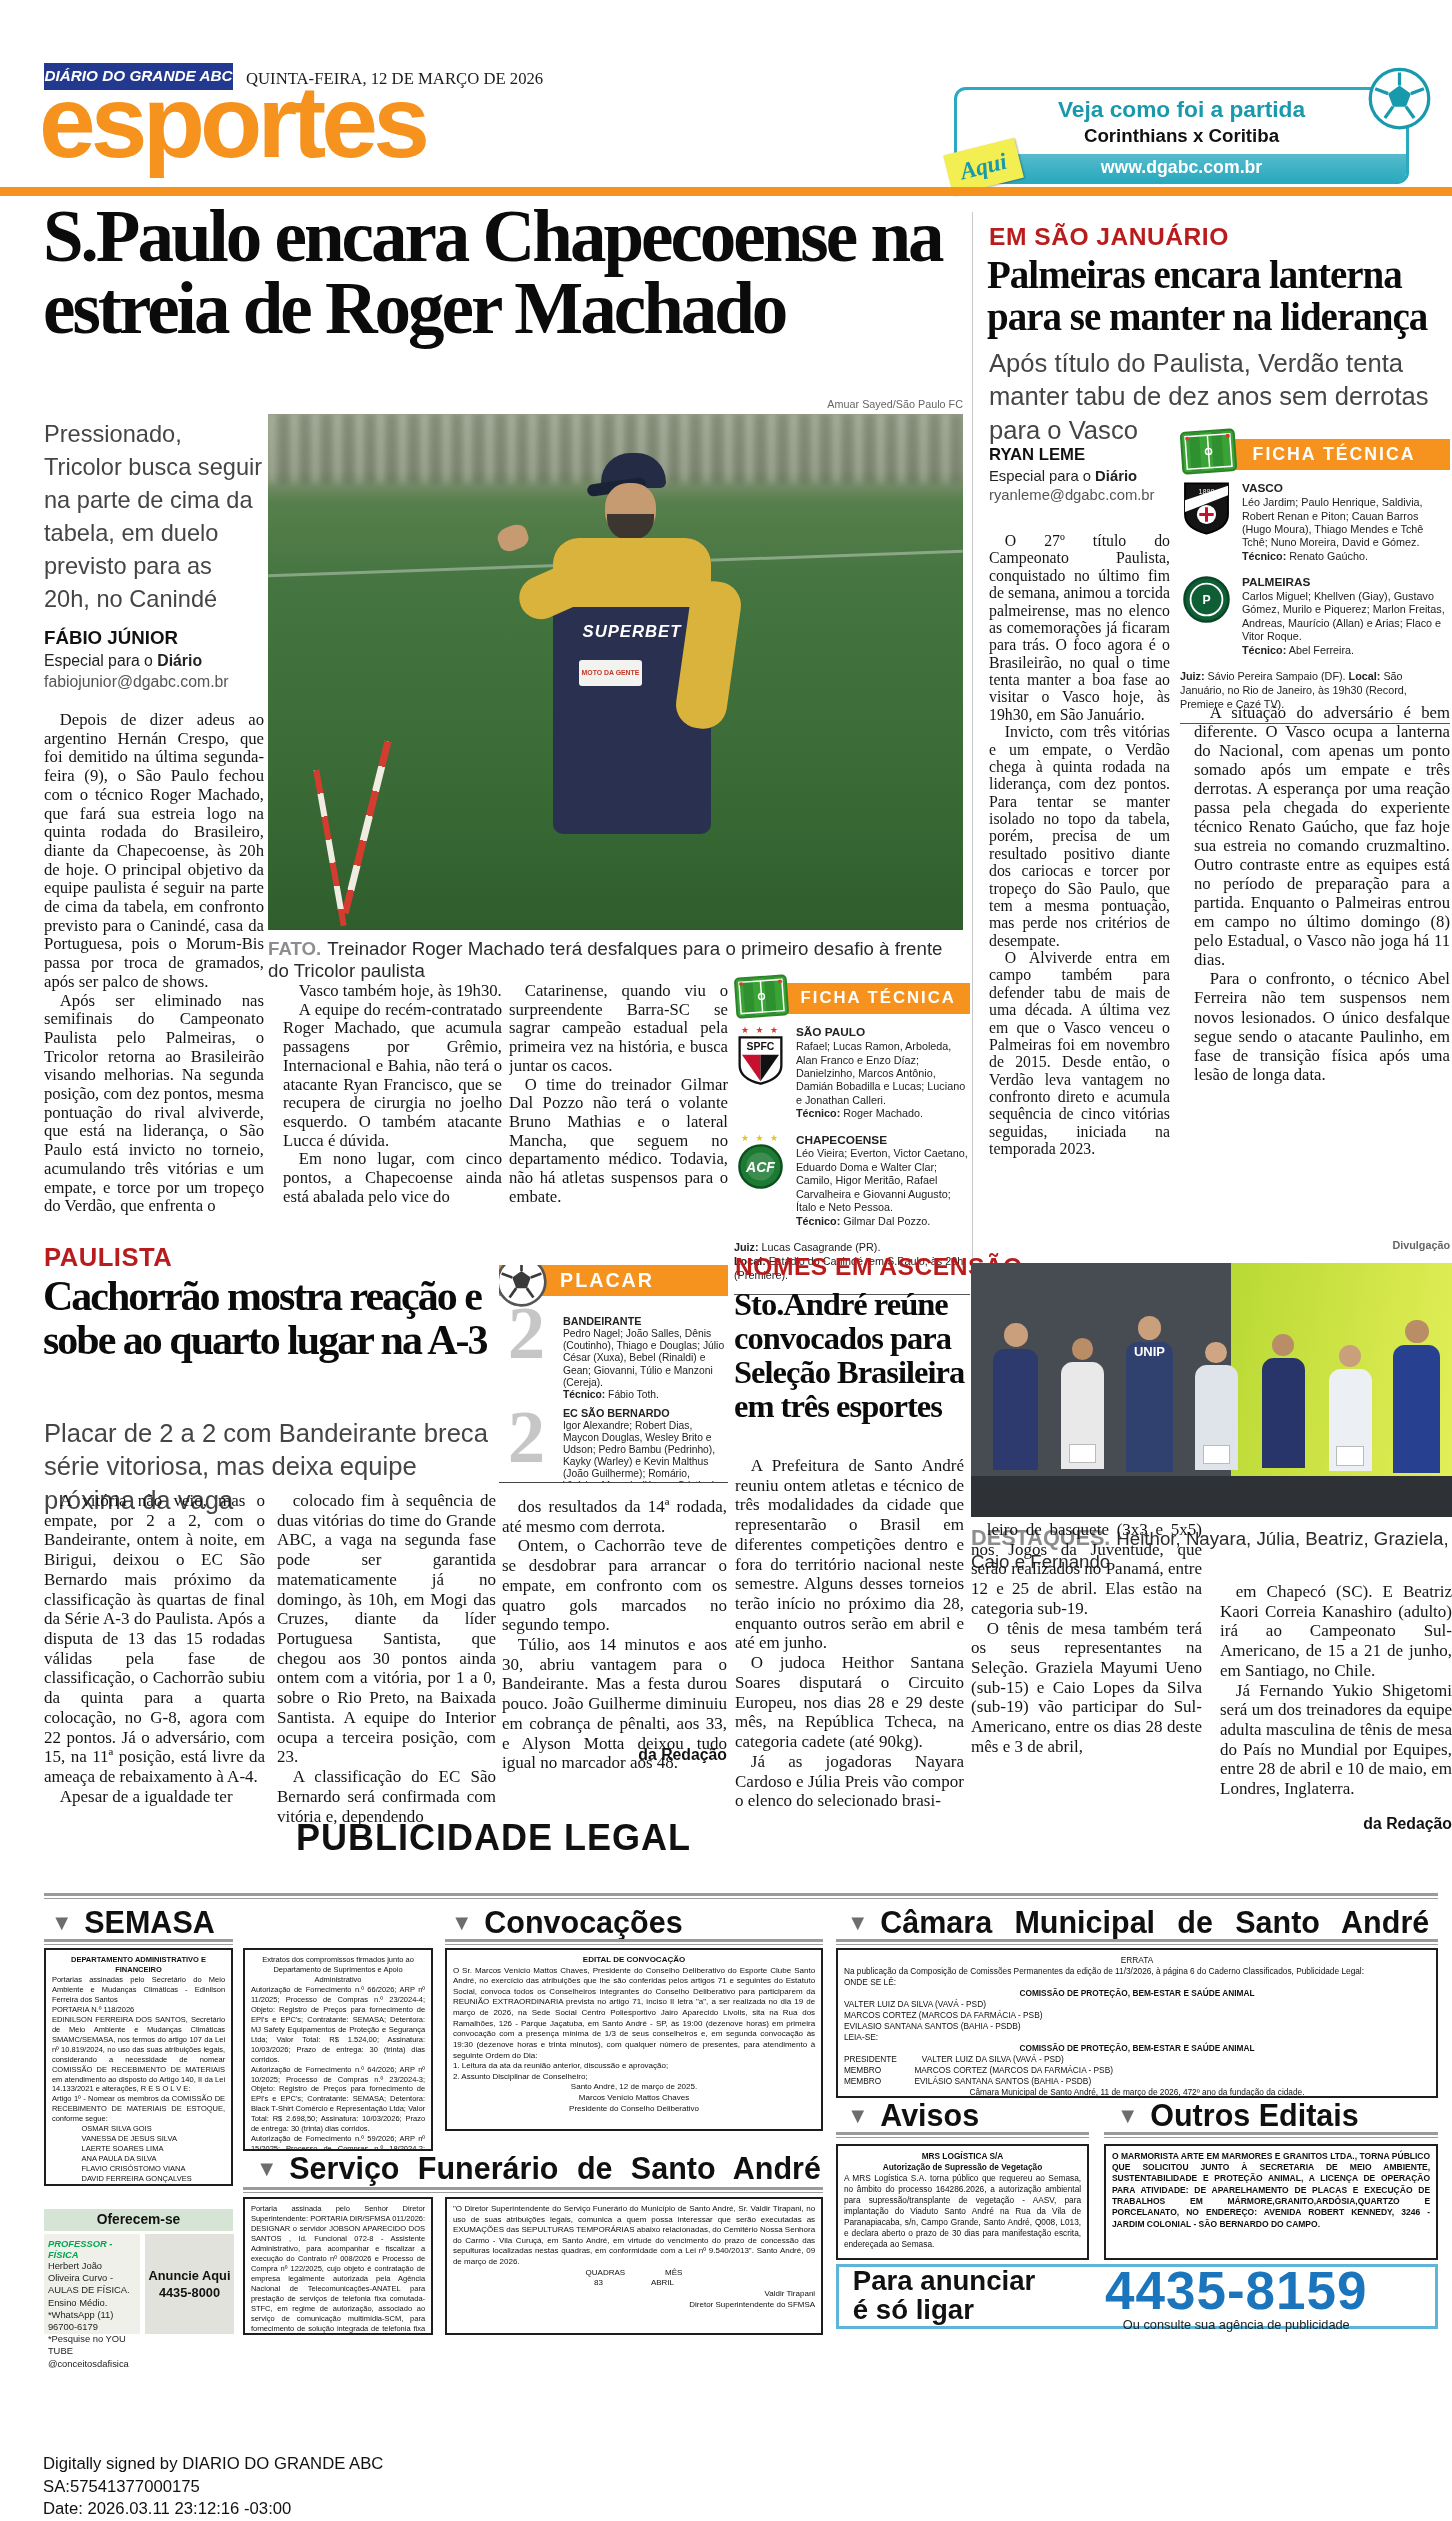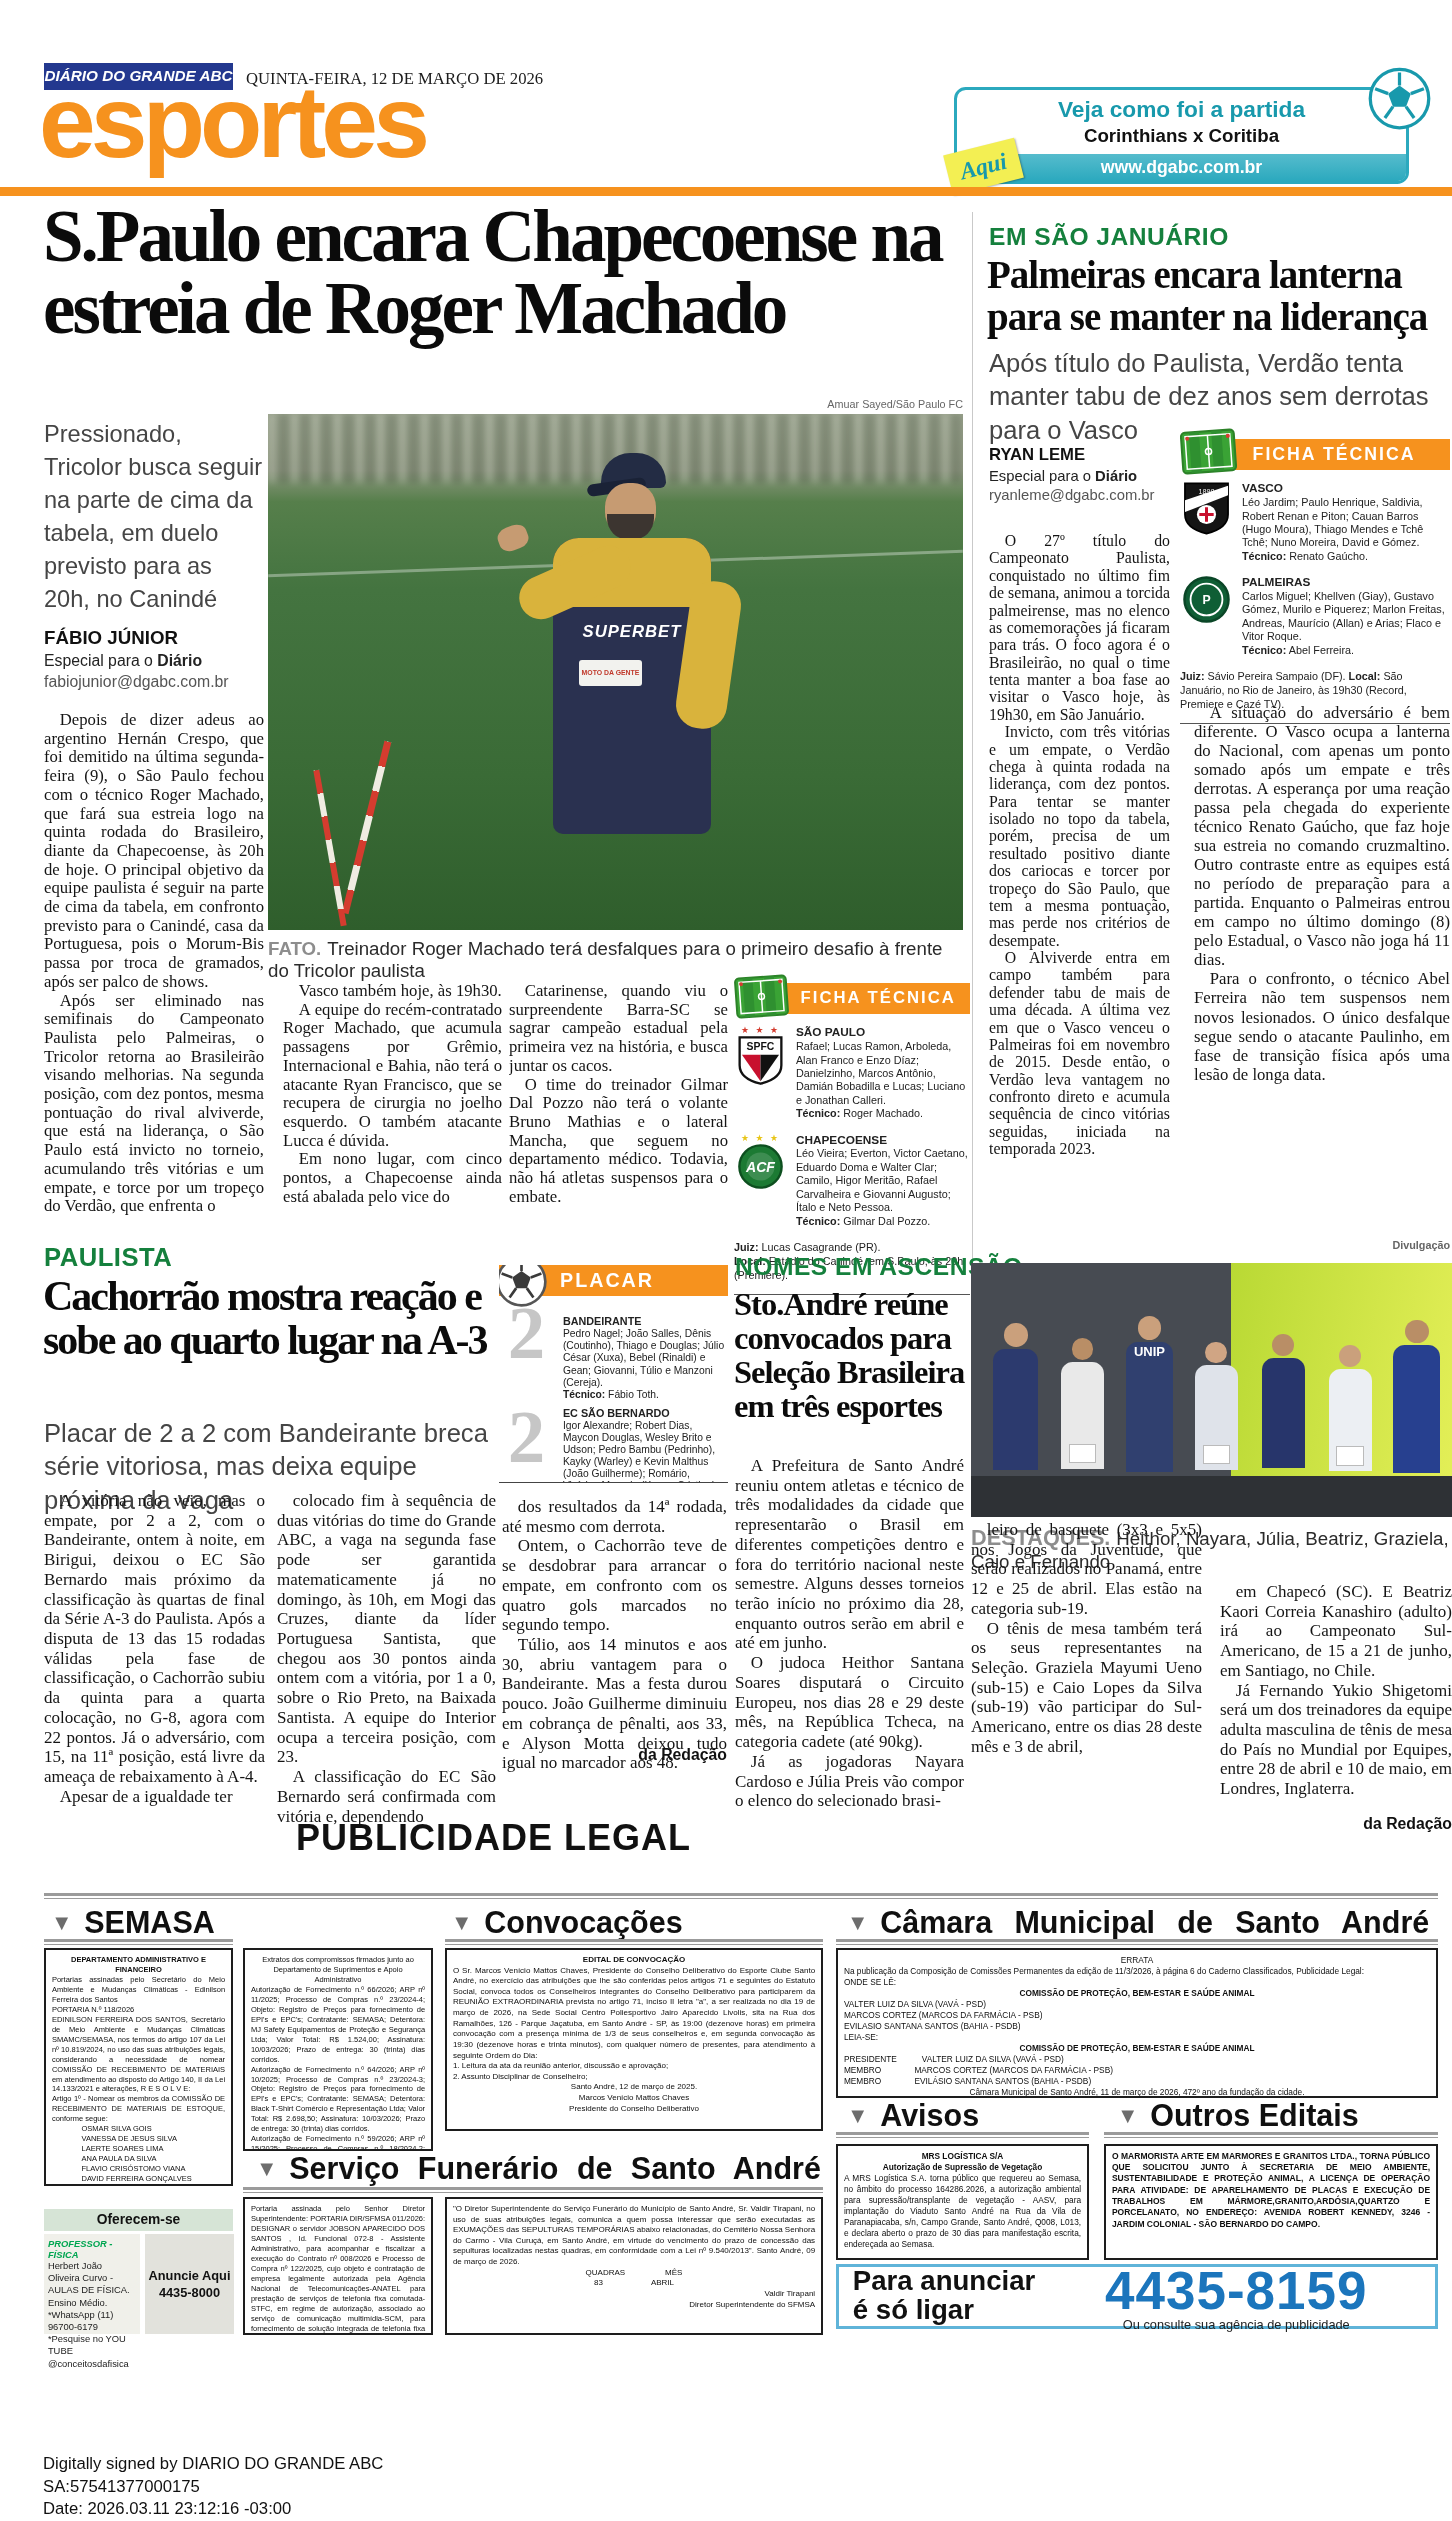--- a/index.html
+++ b/index.html
@@ -2,21 +2,21 @@
 <html lang="pt-BR"><head>
 <meta charset="utf-8">
 <style>
   html,body{margin:0;padding:0;background:#9a9a9a;}
   .page{position:relative;width:1452px;height:2522px;background:#fff;overflow:hidden;
         font-family:"Liberation Sans",sans-serif;color:#111;}
   .abs{position:absolute;}
   .serif{font-family:"Liberation Serif",serif;}
   .hl{font-family:"Liberation Serif",serif;font-weight:bold;color:#0b0b0b;}
   .deck{color:#454545;font-weight:400;}
-  .kick{color:#15803d;font-weight:bold;letter-spacing:0.5px;}
+  .kick{color:#b91c1c;font-weight:bold;letter-spacing:0.5px;}
   .bodytxt{font-family:"Liberation Serif",serif;color:#141414;text-align:justify;overflow:hidden;}
   .bodytxt p{margin:0;text-indent:15.8px;}
   .byl-name{font-weight:bold;font-size:18.7px;}
   .byl{font-size:15.8px;color:#222;margin-top:3px;}
   .byl-email{font-size:15.8px;color:#555;margin-top:3px;}
   .credit{font-size:10.8px;color:#666;text-align:right;}
   .cap{font-size:18.7px;color:#2b2b2b;}
   .cap .clabel{color:#8d8d8d;font-weight:bold;margin-right:5.9px;}
   .signoff{font-weight:bold;font-size:15.8px;text-align:right;font-family:"Liberation Sans",sans-serif;}
   .vrule{width:1px;background:#c9c9c9;}

